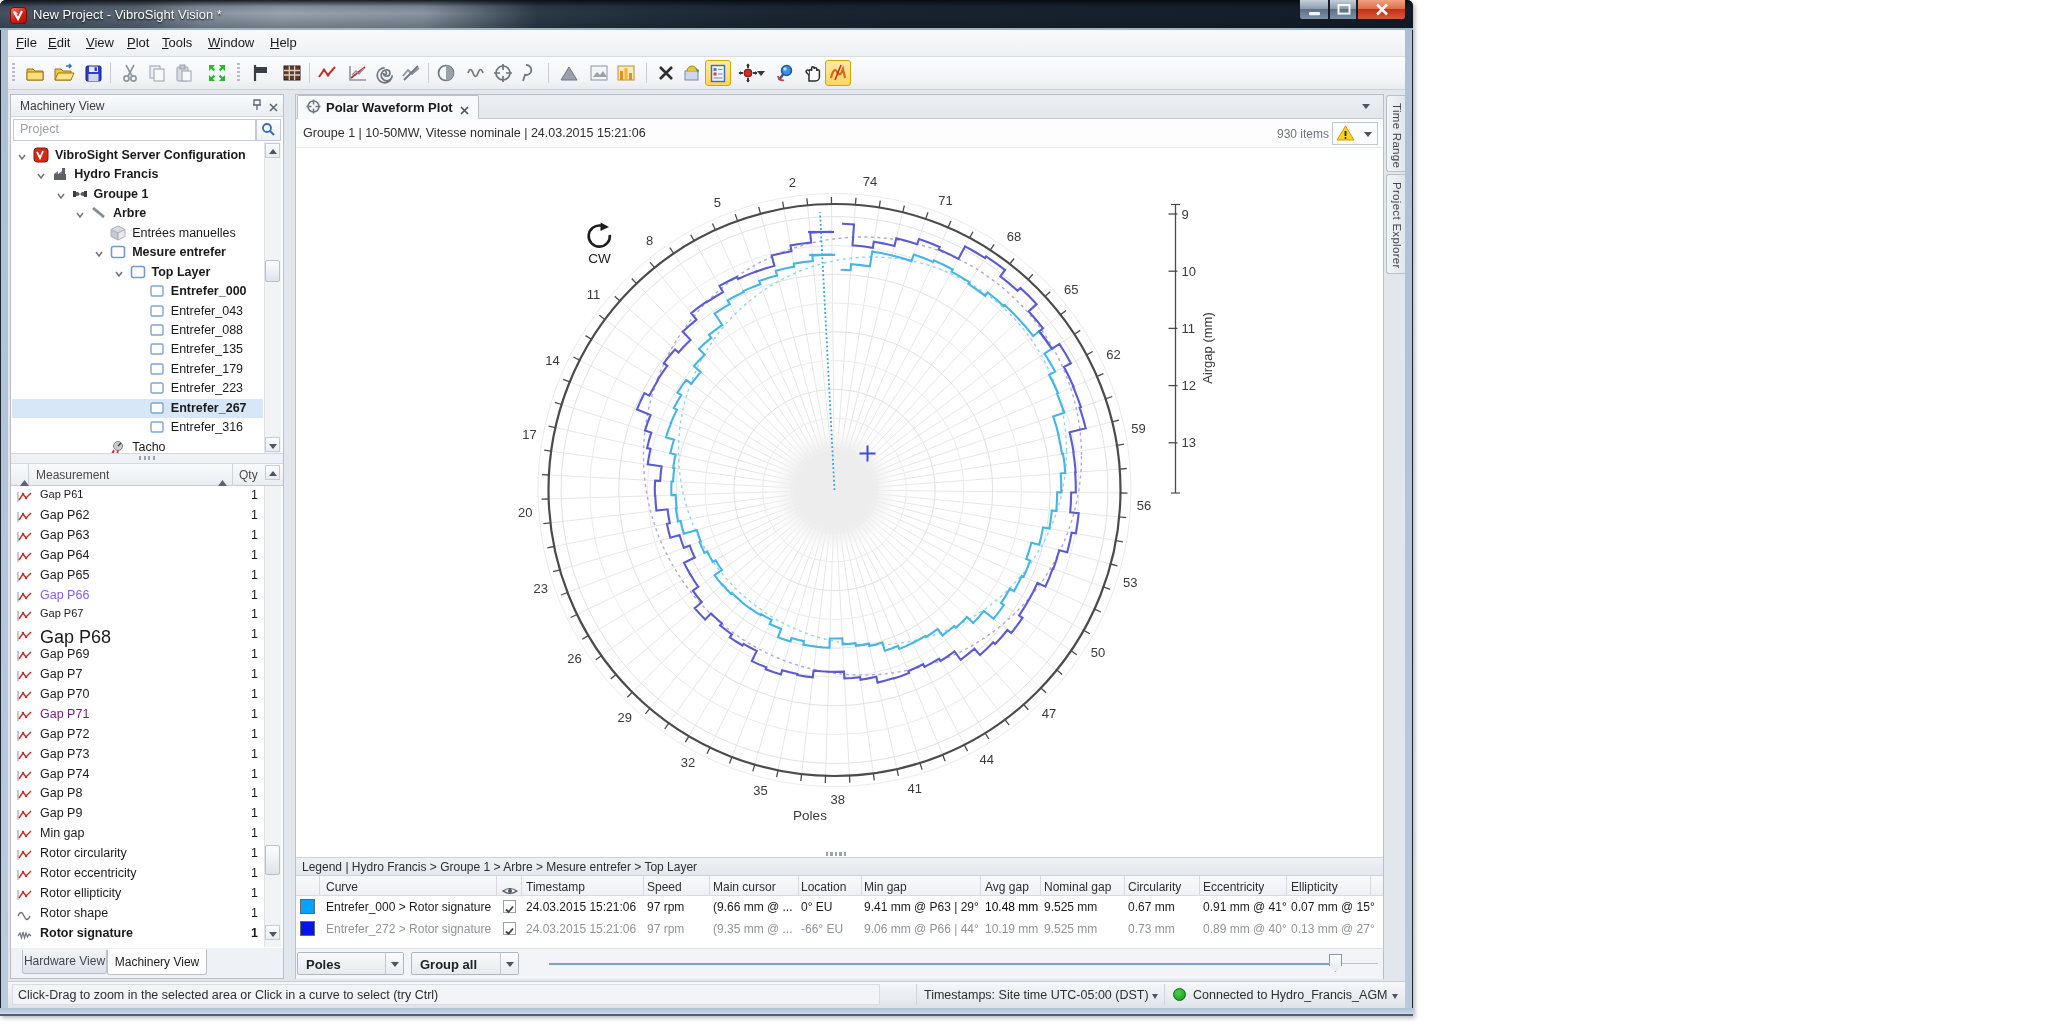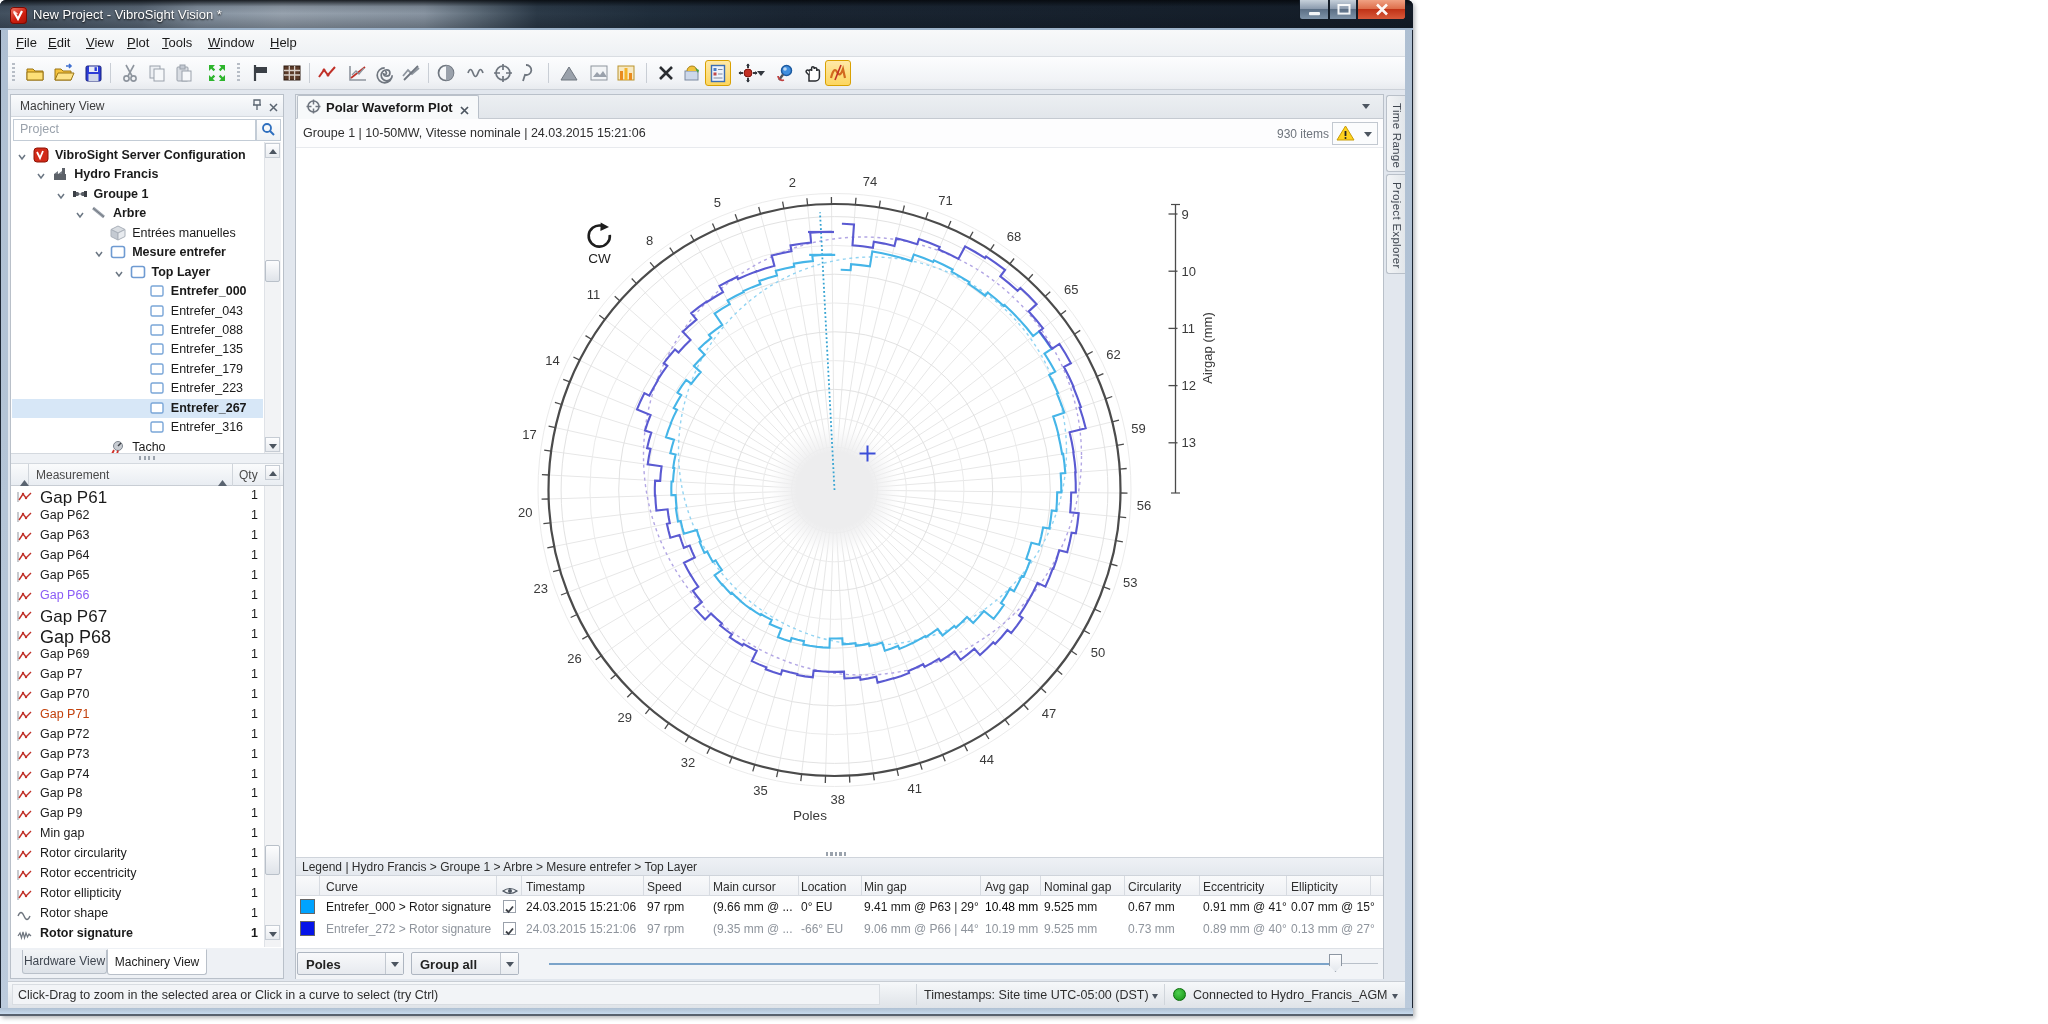--- a/index.html
+++ b/index.html
@@ -334,21 +334,21 @@
 <div class="ab" style="left:218px;top:472px"><svg width="9" height="6">
       <path d="M4.5 0 L9 6 H0z" fill="#5a6470"></path>
     </svg></div>
 <div class="ab panel-hd" style="left:239px;top:468px;color:#4a4a4a">Qty</div>
 <div class="ab" style="left:17px;top:490px"><svg width="16" height="14" viewBox="0 0 16 14">
       <path d="M1 2 v10" stroke="#8e959e" stroke-width="1"></path>
       <path d="M2 10 L6 4 L9 8 L14 3" stroke="#c03028" stroke-width="1.4" fill="none"></path>
       <circle cx="6" cy="4" r="1.2" fill="#c03028"></circle>
       <circle cx="9" cy="8" r="1.2" fill="#c03028"></circle>
     </svg></div>
-<div class="ab" style="left:40px;top:488px;font-size:17px;color:#1a1a1a">Gap P61</div>
+<div class="ab" style="left:40px;top:488px;font-size:11px;color:#1a1a1a">Gap P61</div>
 <div class="ab" style="left:240px;top:488px;width:18px;text-align:right;font-size:12.5px;color:#1a1a1a">1</div>
 <div class="ab" style="left:17px;top:510px"><svg width="16" height="14" viewBox="0 0 16 14">
       <path d="M1 2 v10" stroke="#8e959e" stroke-width="1"></path>
       <path d="M2 10 L6 4 L9 8 L14 3" stroke="#c03028" stroke-width="1.4" fill="none"></path>
       <circle cx="6" cy="4" r="1.2" fill="#c03028"></circle>
       <circle cx="9" cy="8" r="1.2" fill="#c03028"></circle>
     </svg></div>
 <div class="ab" style="left:40px;top:508px;font-size:12.5px;color:#1a1a1a">Gap P62</div>
 <div class="ab" style="left:240px;top:508px;width:18px;text-align:right;font-size:12.5px;color:#1a1a1a">1</div>
 <div class="ab" style="left:17px;top:530px"><svg width="16" height="14" viewBox="0 0 16 14">
@@ -382,21 +382,21 @@
       <circle cx="9" cy="8" r="1.2" fill="#c03028"></circle>
     </svg></div>
 <div class="ab" style="left:40px;top:588px;font-size:12.5px;color:#8b5cf6">Gap P66</div>
 <div class="ab" style="left:240px;top:588px;width:18px;text-align:right;font-size:12.5px;color:#1a1a1a">1</div>
 <div class="ab" style="left:17px;top:609px"><svg width="16" height="14" viewBox="0 0 16 14">
       <path d="M1 2 v10" stroke="#8e959e" stroke-width="1"></path>
       <path d="M2 10 L6 4 L9 8 L14 3" stroke="#c03028" stroke-width="1.4" fill="none"></path>
       <circle cx="6" cy="4" r="1.2" fill="#c03028"></circle>
       <circle cx="9" cy="8" r="1.2" fill="#c03028"></circle>
     </svg></div>
-<div class="ab" style="left:40px;top:607px;font-size:17px;color:#1a1a1a">Gap P67</div>
+<div class="ab" style="left:40px;top:607px;font-size:11px;color:#1a1a1a">Gap P67</div>
 <div class="ab" style="left:240px;top:607px;width:18px;text-align:right;font-size:12.5px;color:#1a1a1a">1</div>
 <div class="ab" style="left:17px;top:629px"><svg width="16" height="14" viewBox="0 0 16 14">
       <path d="M1 2 v10" stroke="#8e959e" stroke-width="1"></path>
       <path d="M2 10 L6 4 L9 8 L14 3" stroke="#c03028" stroke-width="1.4" fill="none"></path>
       <circle cx="6" cy="4" r="1.2" fill="#c03028"></circle>
       <circle cx="9" cy="8" r="1.2" fill="#c03028"></circle>
     </svg></div>
 <div class="ab" style="left:40px;top:627px;font-size:18px;color:#1a1a1a">Gap P68</div>
 <div class="ab" style="left:240px;top:627px;width:18px;text-align:right;font-size:12.5px;color:#1a1a1a">1</div>
 <div class="ab" style="left:17px;top:649px"><svg width="16" height="14" viewBox="0 0 16 14">
@@ -422,21 +422,21 @@
       <circle cx="9" cy="8" r="1.2" fill="#c03028"></circle>
     </svg></div>
 <div class="ab" style="left:40px;top:687px;font-size:12.5px;color:#1a1a1a">Gap P70</div>
 <div class="ab" style="left:240px;top:687px;width:18px;text-align:right;font-size:12.5px;color:#1a1a1a">1</div>
 <div class="ab" style="left:17px;top:709px"><svg width="16" height="14" viewBox="0 0 16 14">
       <path d="M1 2 v10" stroke="#8e959e" stroke-width="1"></path>
       <path d="M2 10 L6 4 L9 8 L14 3" stroke="#c03028" stroke-width="1.4" fill="none"></path>
       <circle cx="6" cy="4" r="1.2" fill="#c03028"></circle>
       <circle cx="9" cy="8" r="1.2" fill="#c03028"></circle>
     </svg></div>
-<div class="ab" style="left:40px;top:707px;font-size:12.5px;color:#c2410c">Gap P71</div>
+<div class="ab" style="left:40px;top:707px;font-size:12.5px;color:#701a75">Gap P71</div>
 <div class="ab" style="left:240px;top:707px;width:18px;text-align:right;font-size:12.5px;color:#1a1a1a">1</div>
 <div class="ab" style="left:17px;top:729px"><svg width="16" height="14" viewBox="0 0 16 14">
       <path d="M1 2 v10" stroke="#8e959e" stroke-width="1"></path>
       <path d="M2 10 L6 4 L9 8 L14 3" stroke="#c03028" stroke-width="1.4" fill="none"></path>
       <circle cx="6" cy="4" r="1.2" fill="#c03028"></circle>
       <circle cx="9" cy="8" r="1.2" fill="#c03028"></circle>
     </svg></div>
 <div class="ab" style="left:40px;top:727px;font-size:12.5px;color:#1a1a1a">Gap P72</div>
 <div class="ab" style="left:240px;top:727px;width:18px;text-align:right;font-size:12.5px;color:#1a1a1a">1</div>
 <div class="ab" style="left:17px;top:749px"><svg width="16" height="14" viewBox="0 0 16 14">

